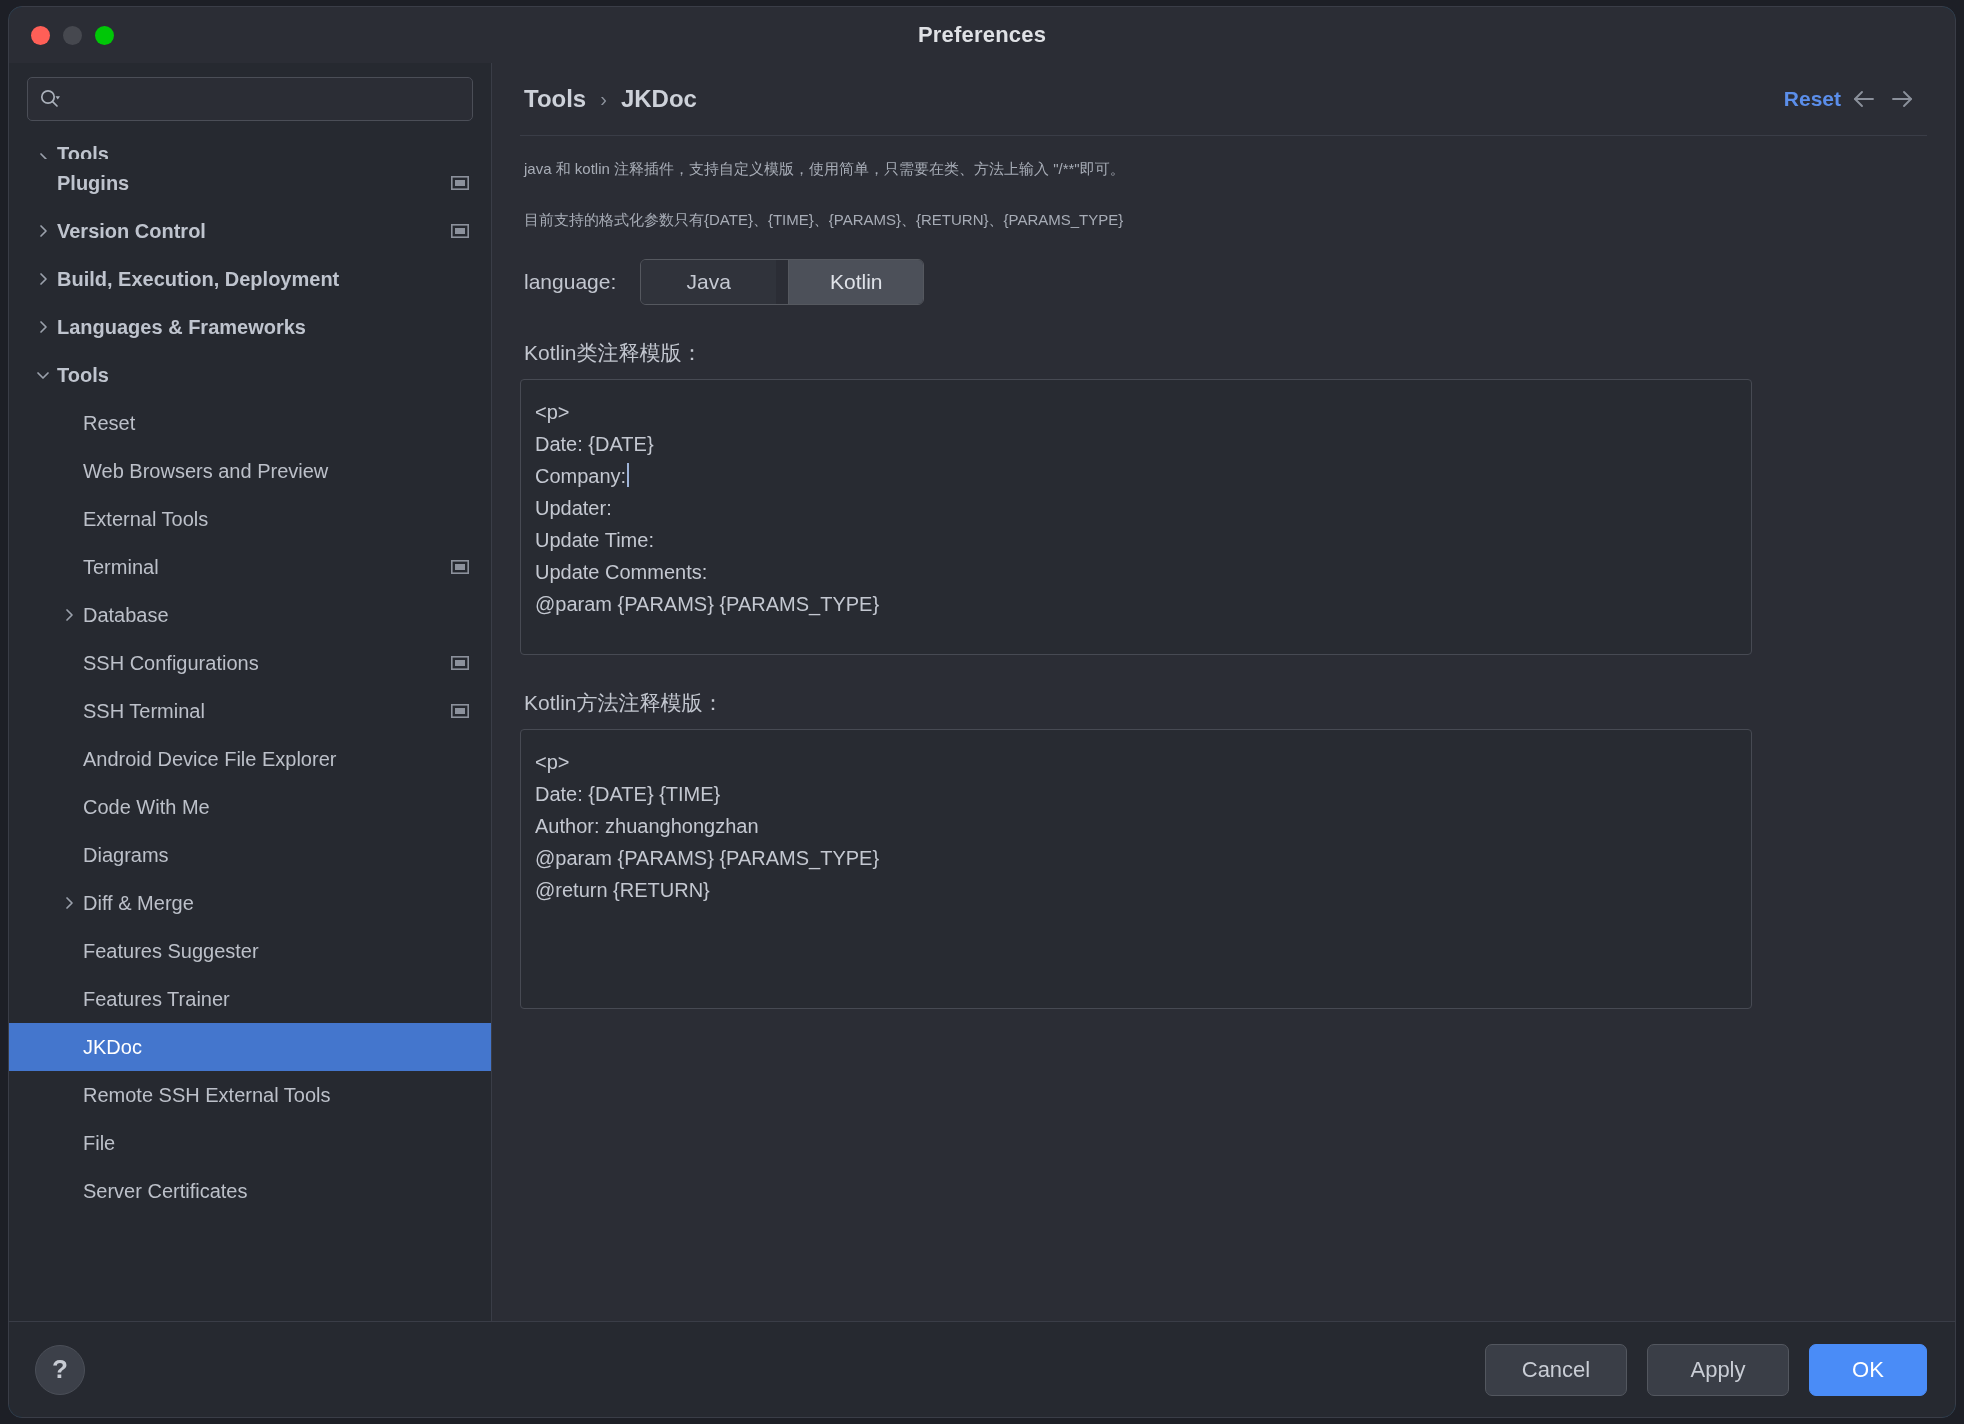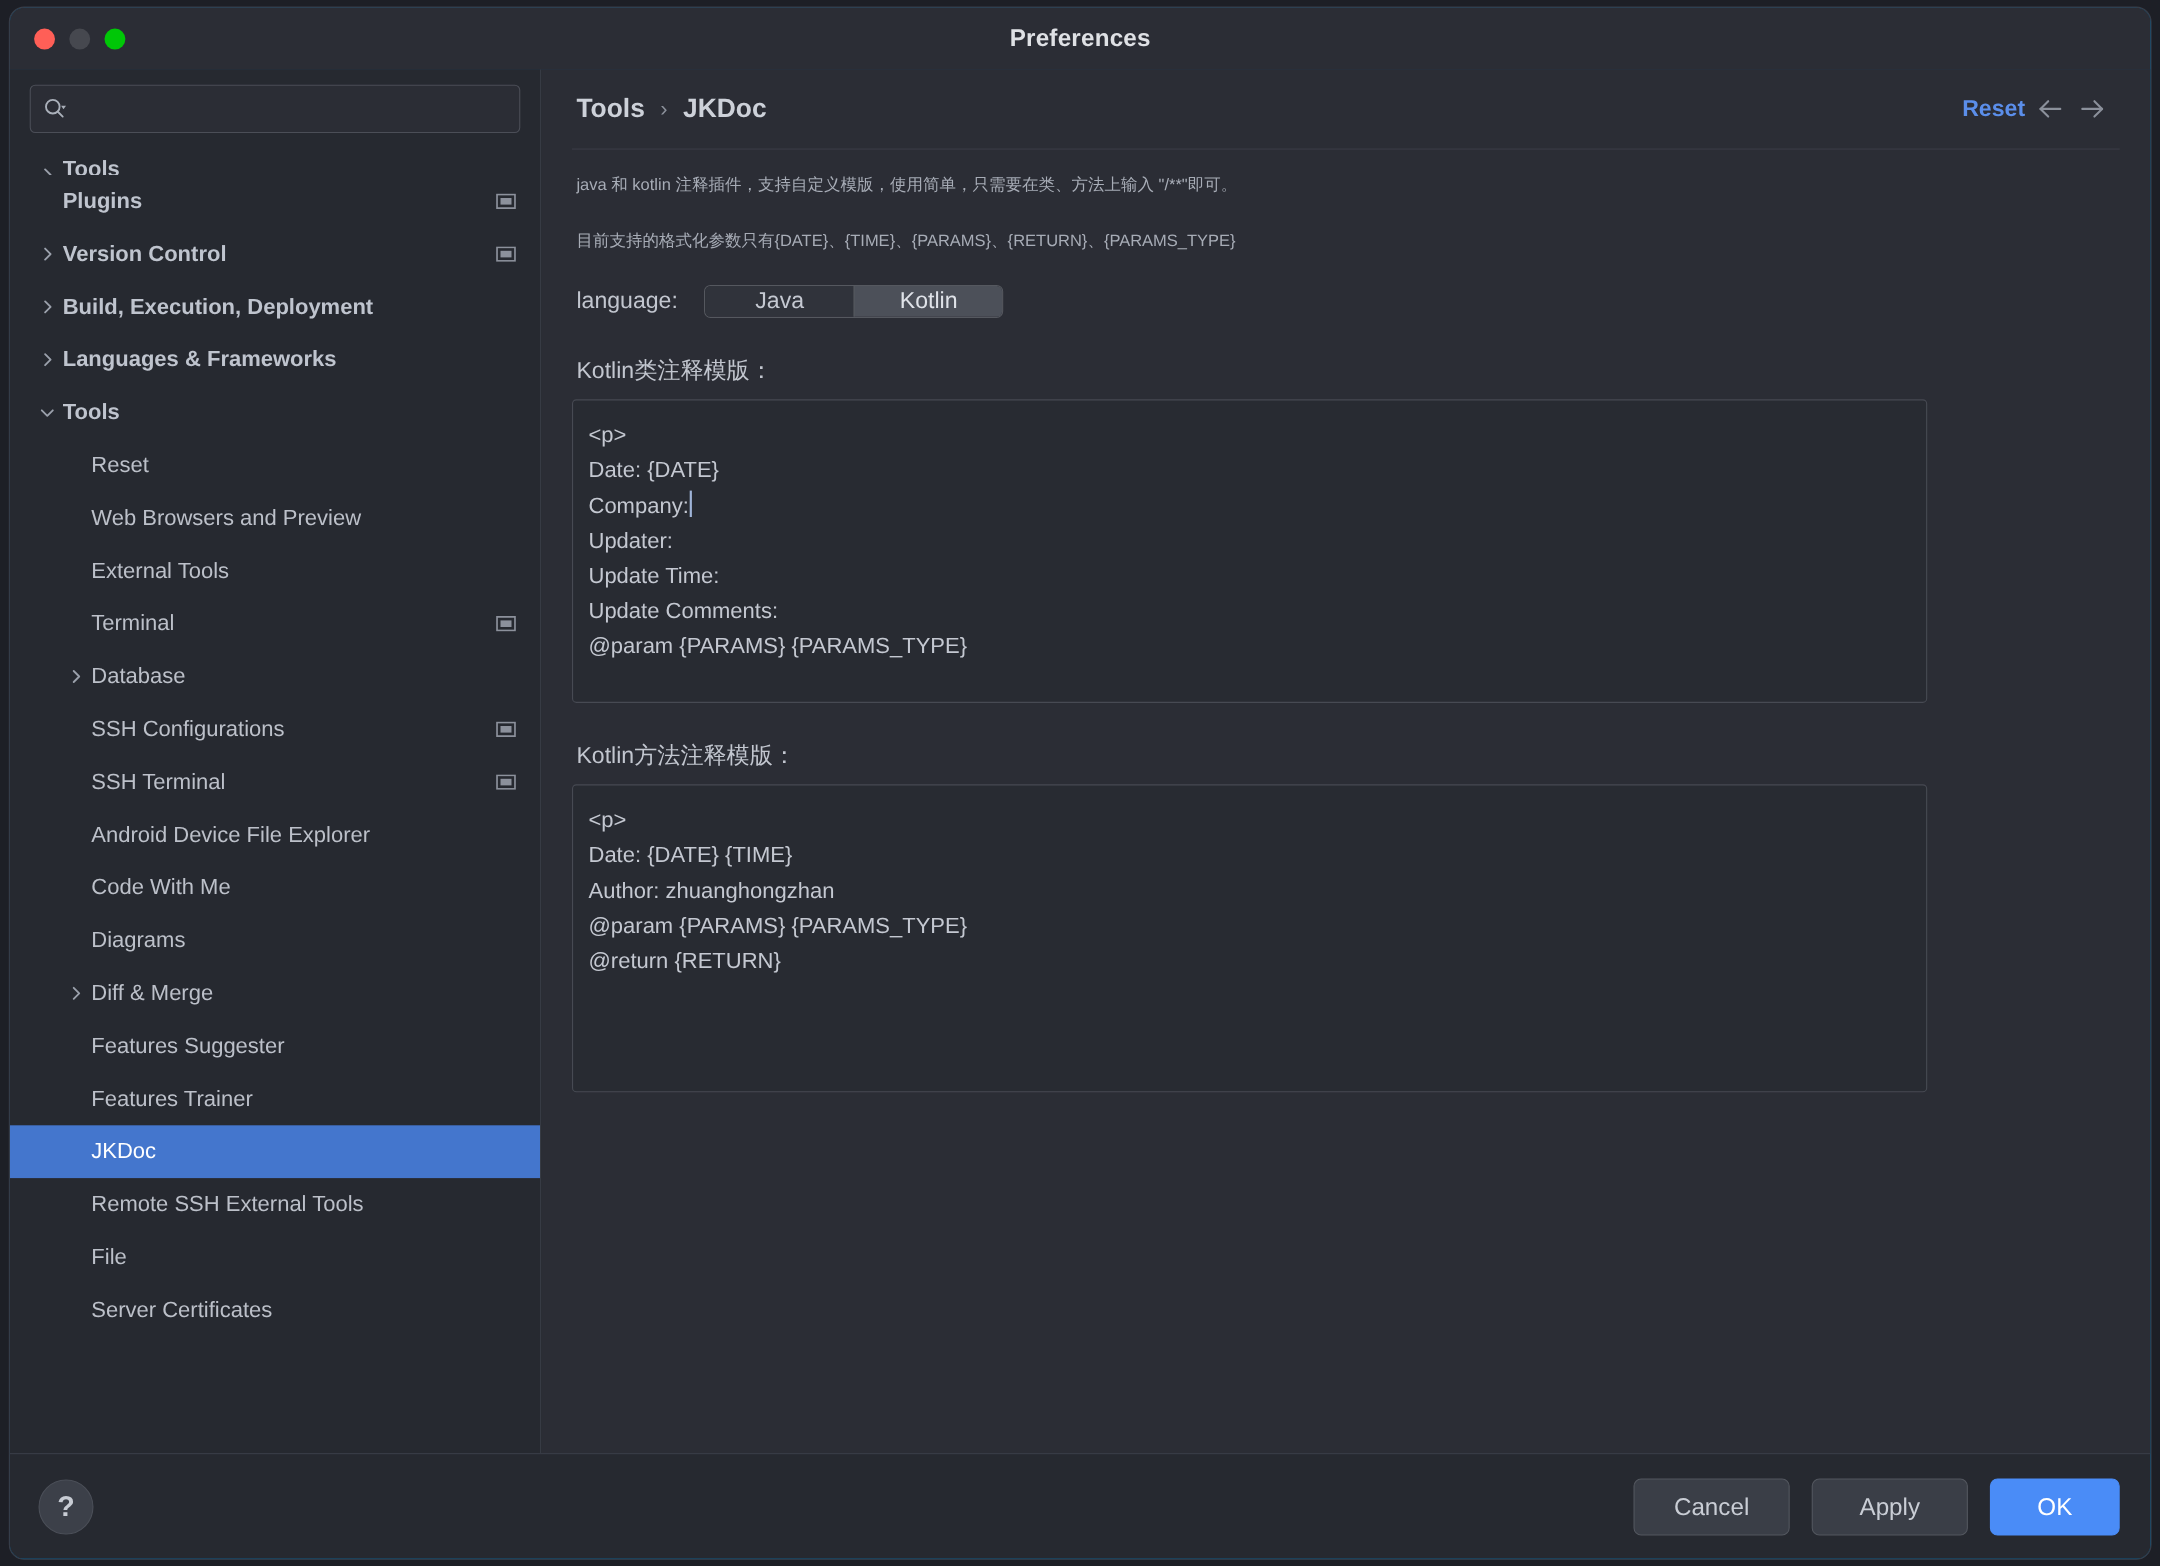--- a/index.html
+++ b/index.html
@@ -9,21 +9,21 @@
     height: 1424px;
     background: #1d1f26;
     font-family: "Liberation Sans", sans-serif;
     overflow: hidden;
   }
 
   .window {
     position: absolute;
     left: 8px; top: 6px;
     width: 1948px; height: 1412px;
-    background: #0369a1;
+    background: #0c4a6e;
     border-radius: 14px;
     border: 1px solid #3a3d47;
     overflow: hidden;
     display: flex;
     flex-direction: column;
   }
 
   
   .titlebar {
     height: 56px;
@@ -193,21 +193,22 @@
     align-items: center;
     gap: 24px;
     padding: 28px 4px 0 4px;
   }
   .lang-label { font-size: 21px; color: #c2c6cf; }
   .segmented {
     display: flex;
     border: 1px solid #55585f;
     border-radius: 6px;
     overflow: hidden;
-    height: 30px;
+    height: 46px;
+    gap: 12px;
   }
   .seg {
     min-width: 135px;
     display: flex; align-items: center; justify-content: center;
     font-size: 21px;
     color: #c5c9d2;
     background: #30333b;
     cursor: pointer;
     padding: 0 18px;
   }

